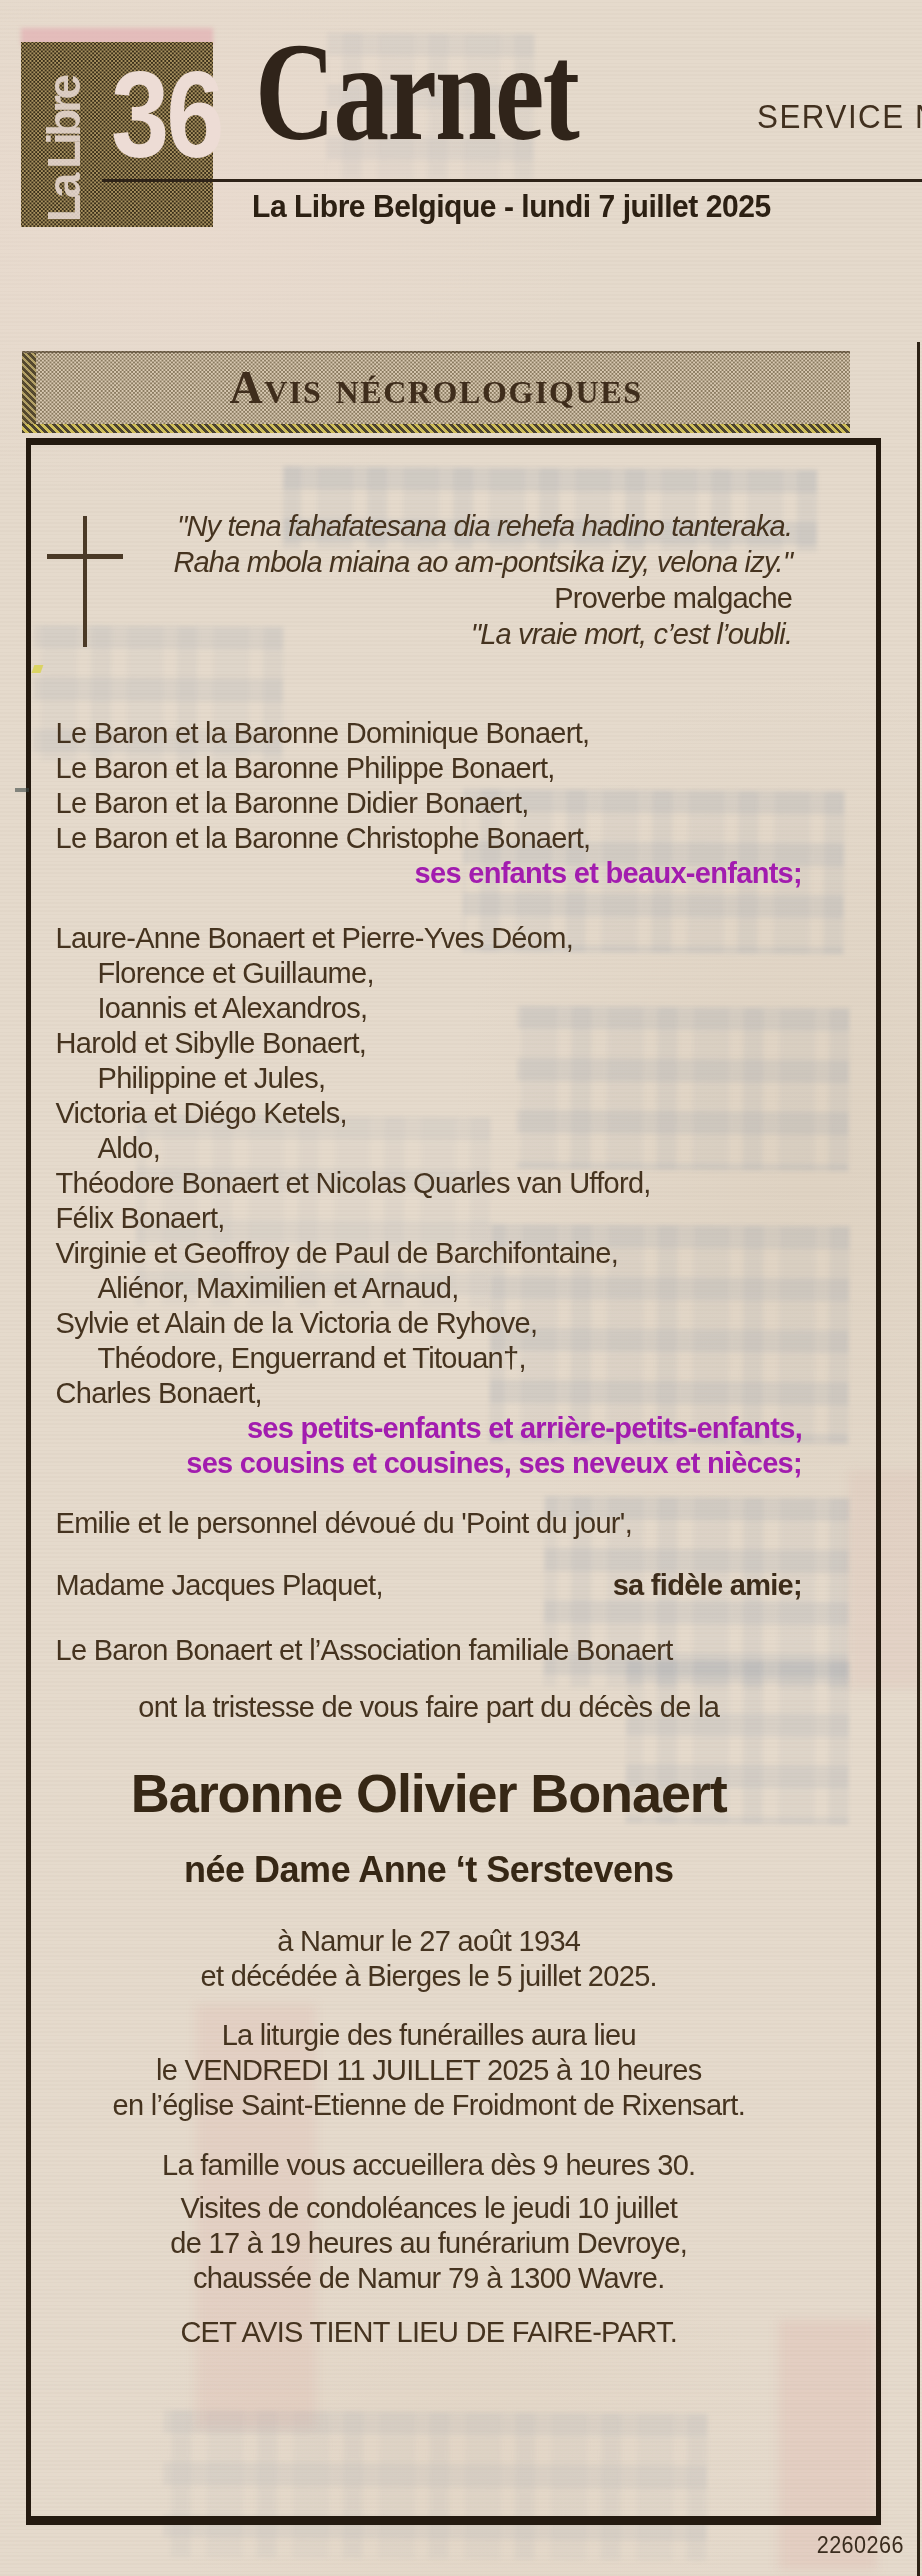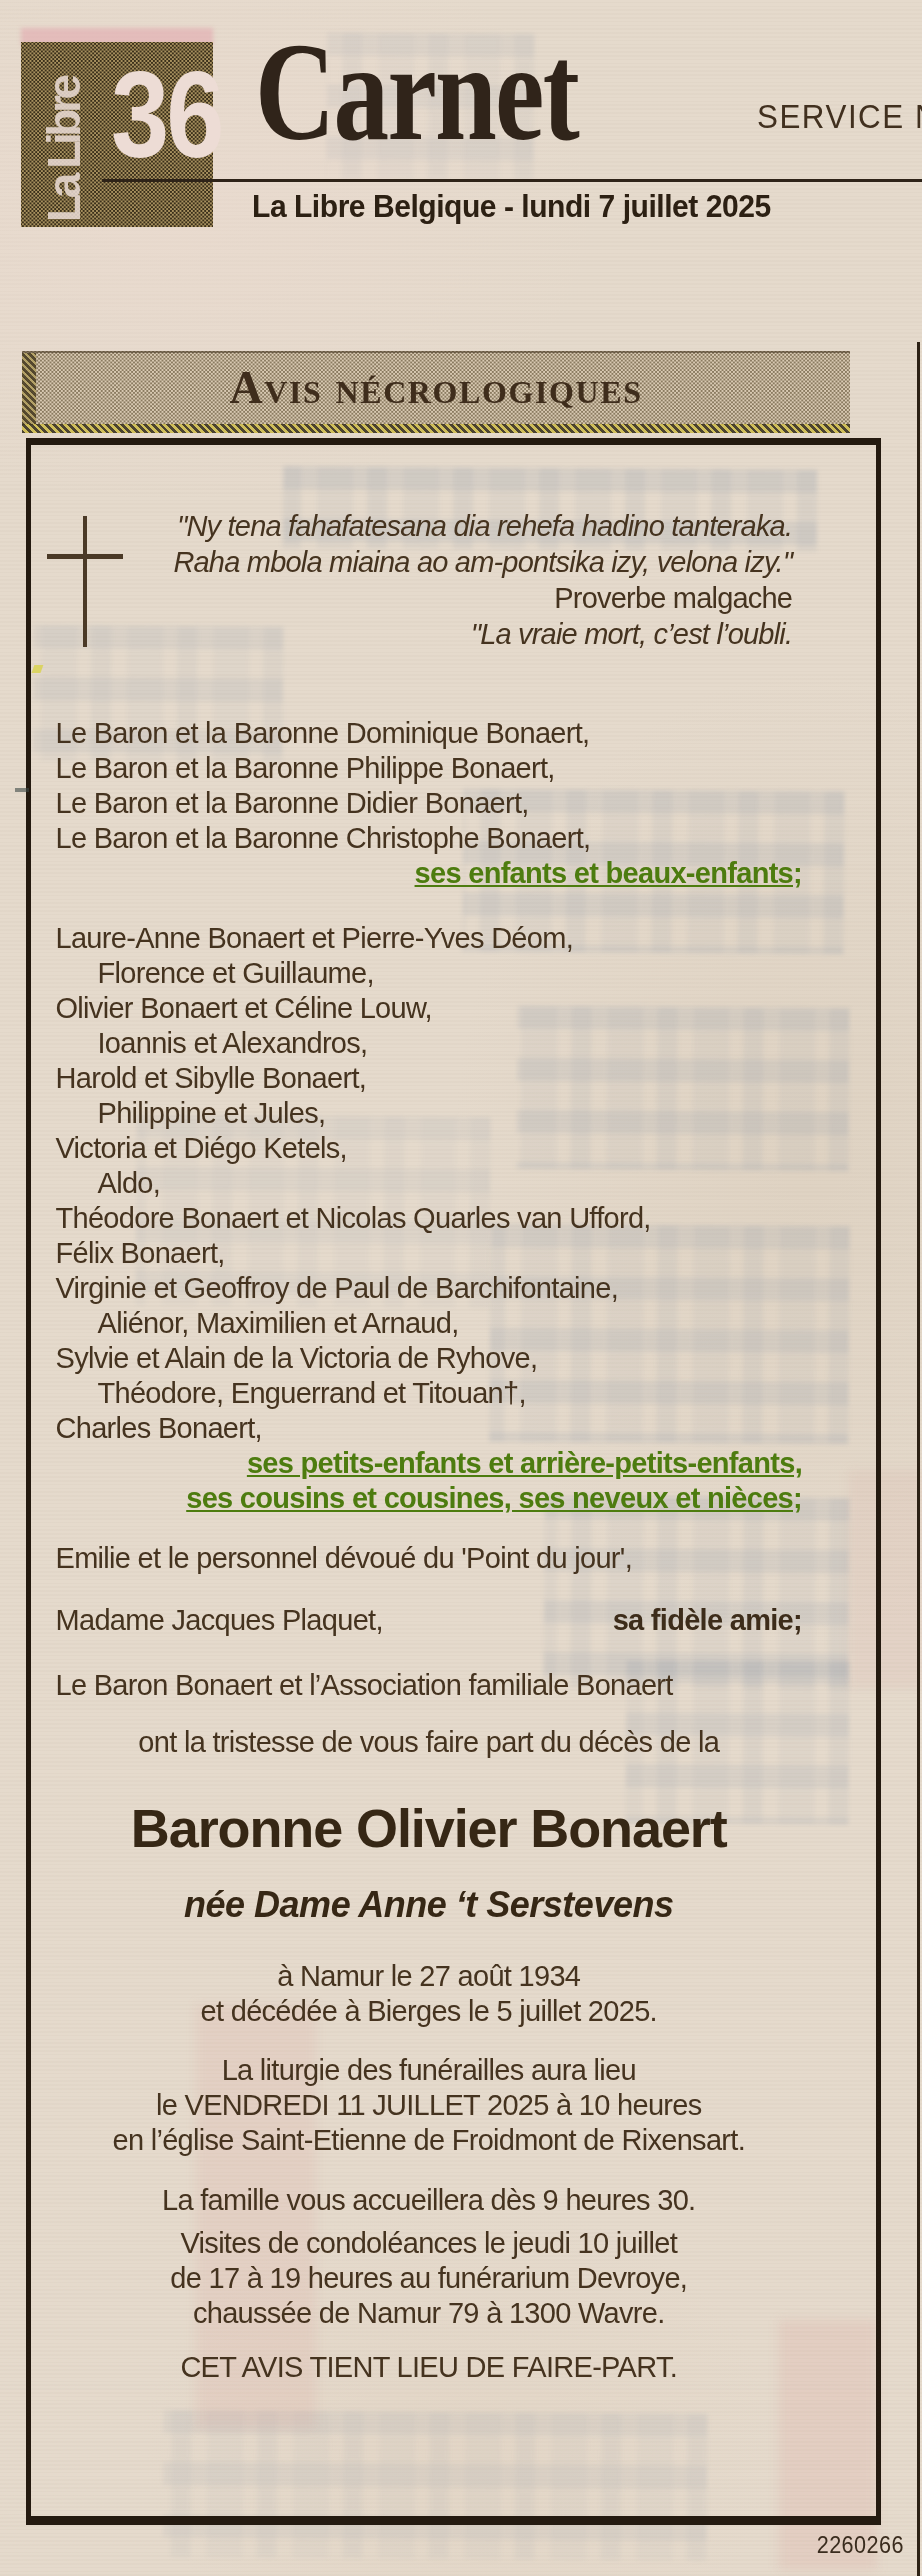--- a/index.html
+++ b/index.html
@@ -67,29 +67,29 @@
   .obituary-box{position:absolute;left:26px;top:438px;width:855px;height:2087px;z-index:2;
     box-sizing:border-box;border:5.4px solid #241a10;border-top-width:7.6px;border-bottom-width:9.8px;
     padding:0 74px 0 24.5px;overflow:hidden;}
   .cross{position:absolute;left:83px;top:516px;width:3.8px;height:131px;background:#4b3a27;z-index:3;}
   .cross::before{content:"";position:absolute;left:-36px;top:38px;width:76px;height:4.9px;background:#4b3a27;}
 
   .epigraph{margin-top:63px;padding-right:9.8px;}
   .eline{font-size:29px;line-height:36px;letter-spacing:-0.8px;color:#45331f;text-align:right;}
   .notice-body{margin-top:64px;}
   .bline{font-size:29px;line-height:35px;letter-spacing:-0.7px;color:#45331f;text-align:left;}
-  .bold{font-weight:bold;color:#4d7c0f;text-decoration:underline;}
+  .bold{font-weight:bold;color:#a21caf;}
   .ital{font-style:italic;}
   .ar{text-align:right;}
   .ac{text-align:center;}
   .ind{padding-left:42px;}
   .pair{display:flex;justify-content:space-between;}
   .pair .pright{font-weight:bold;color:#3d2c1a;}
   .sz-xl{font-weight:bold;font-size:54px;line-height:71px;letter-spacing:-1.1px;color:#362715;}
-  .sz-lg{font-weight:bold;font-size:36px;line-height:49px;letter-spacing:-0.5px;color:#362715;font-style:italic;}
+  .sz-lg{font-weight:bold;font-size:36px;line-height:49px;letter-spacing:-0.5px;color:#362715;}
 
   .reference-number{position:absolute;right:18.5px;top:2531px;z-index:2;
     font-size:24px;letter-spacing:0.5px;color:#3a2c1e;transform:scaleX(.9);transform-origin:right top;}
 </style>
 </head>
 <body>
 
 <div class="ghost" style="left:327px;top:33px;width:207px;height:147px;opacity:.35;"></div>
 <div class="ghost" style="left:327px;top:370px;width:436px;height:54px;opacity:.4;"></div>
 <div class="ghost" style="left:283px;top:468px;width:534px;height:82px;opacity:.55;"></div>
@@ -132,21 +132,20 @@
       <div class="eline ital">"La vraie mort, c’est l’oubli.</div>
     </div>
   <div class="notice-body">
       <div class="bline">Le Baron et la Baronne Dominique Bonaert,</div>
       <div class="bline">Le Baron et la Baronne Philippe Bonaert,</div>
       <div class="bline">Le Baron et la Baronne Didier Bonaert,</div>
       <div class="bline">Le Baron et la Baronne Christophe Bonaert,</div>
       <div class="bline bold ar">ses enfants et beaux-enfants;</div>
       <div class="bline" style="margin-top: 30px;">Laure-Anne Bonaert et Pierre-Yves Déom,</div>
       <div class="bline ind">Florence et Guillaume,</div>
-      <div class="bline">Olivier Bonaert et Céline Louw,</div>
       <div class="bline ind">Ioannis et Alexandros,</div>
       <div class="bline">Harold et Sibylle Bonaert,</div>
       <div class="bline ind">Philippine et Jules,</div>
       <div class="bline">Victoria et Diégo Ketels,</div>
       <div class="bline ind">Aldo,</div>
       <div class="bline">Théodore Bonaert et Nicolas Quarles van Ufford,</div>
       <div class="bline">Félix Bonaert,</div>
       <div class="bline">Virginie et Geoffroy de Paul de Barchifontaine,</div>
       <div class="bline ind">Aliénor, Maximilien et Arnaud,</div>
       <div class="bline">Sylvie et Alain de la Victoria de Ryhove,</div>

